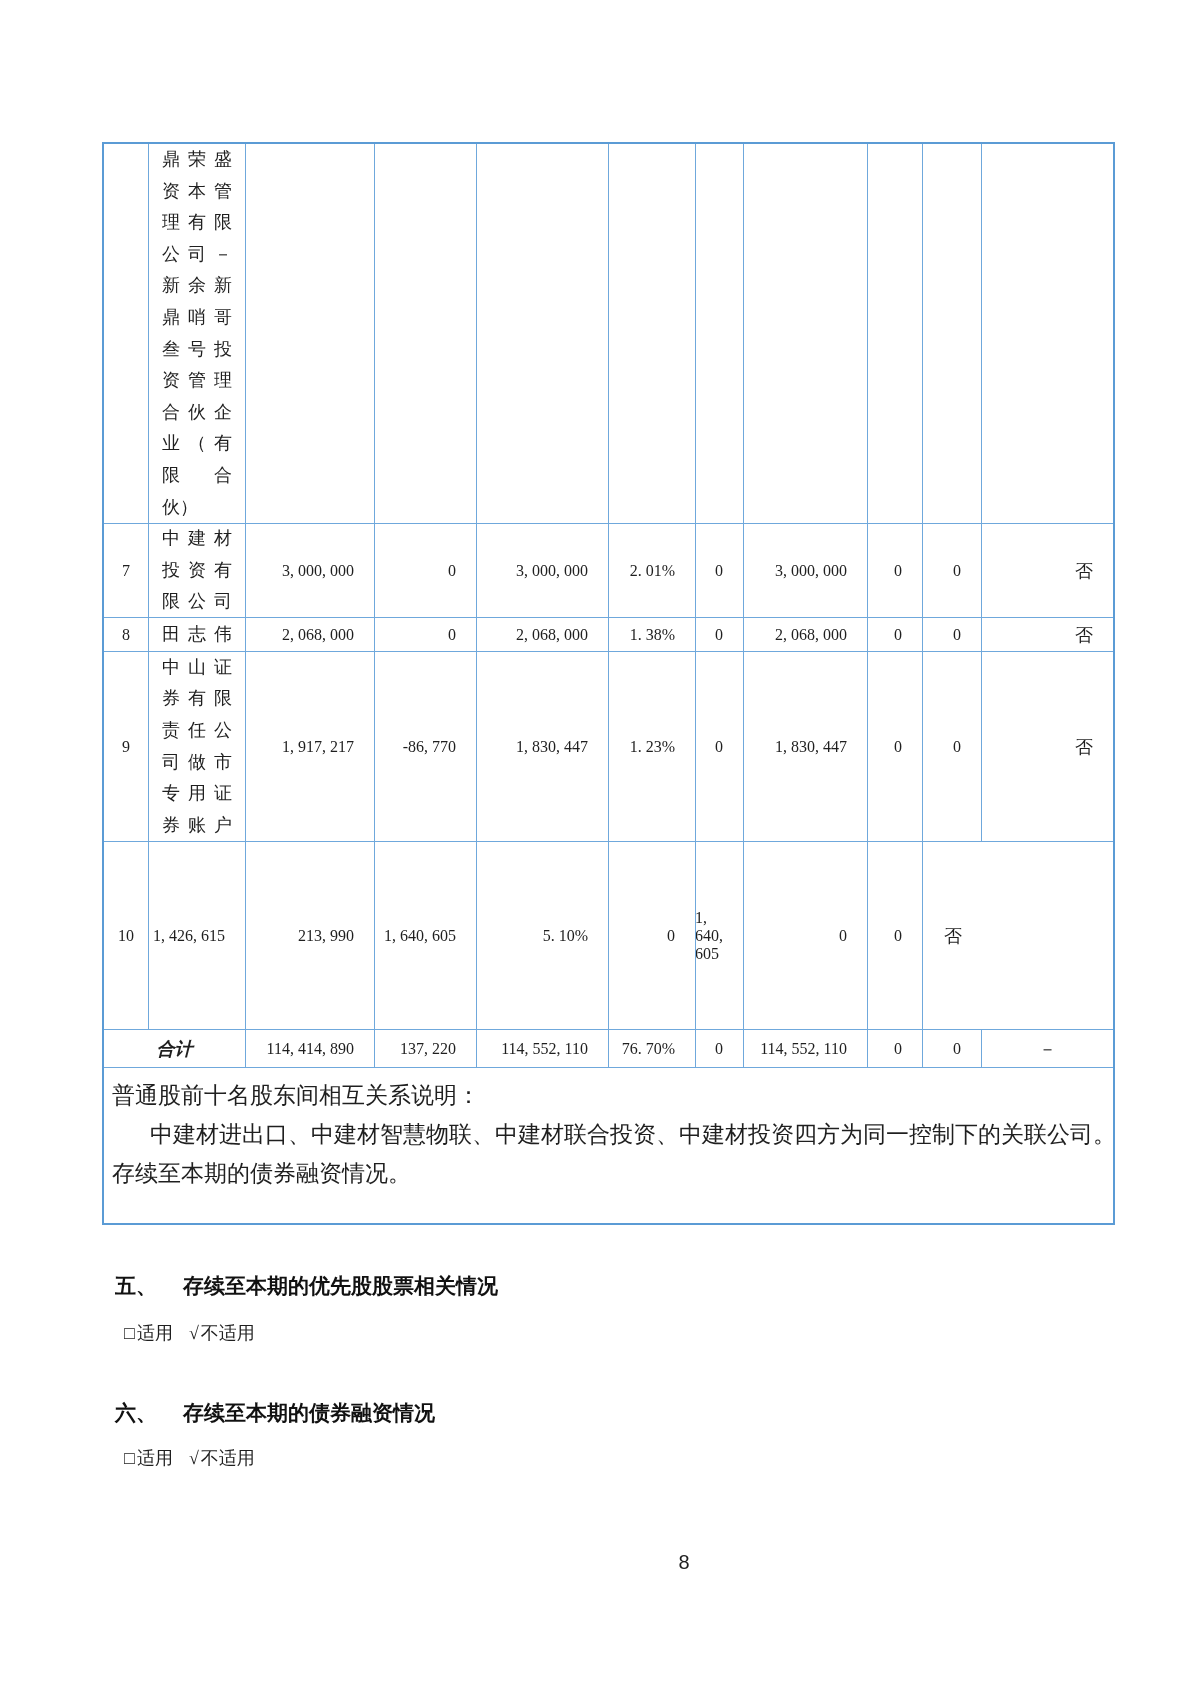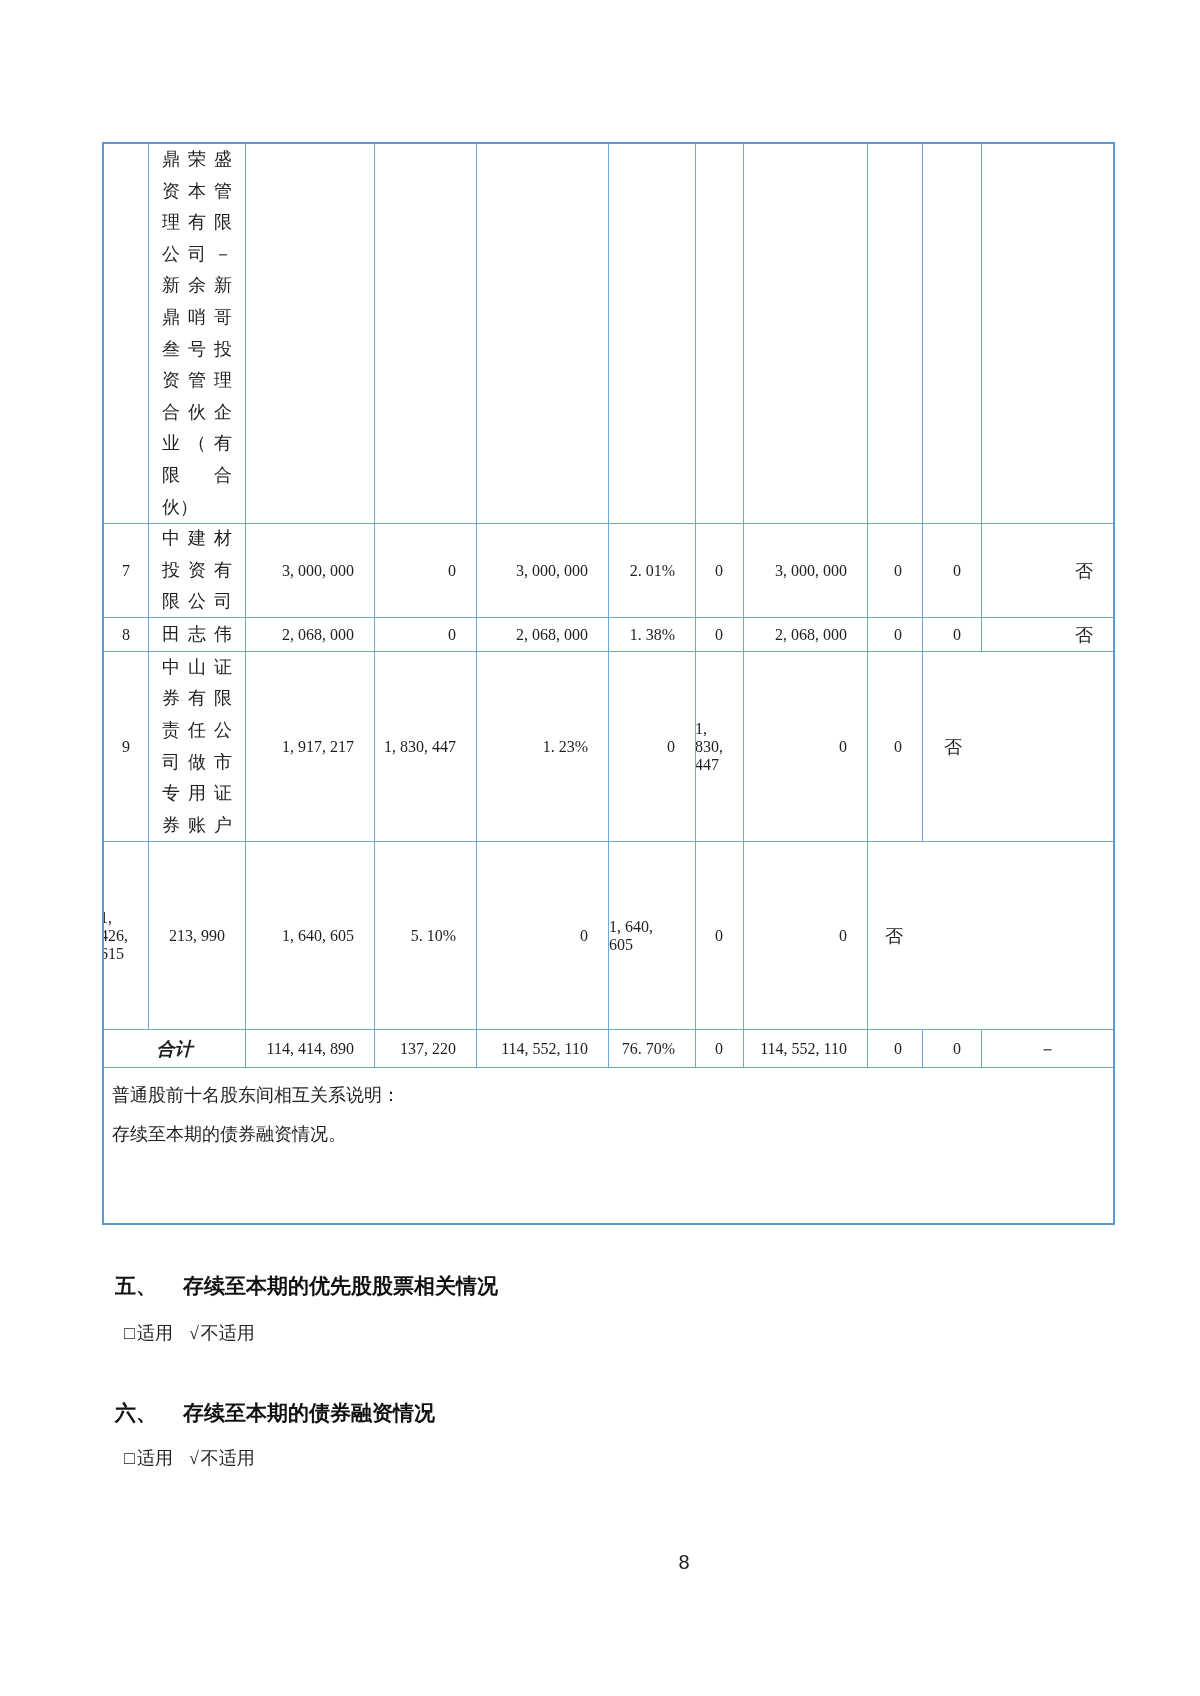--- a/index.html
+++ b/index.html
@@ -59,21 +59,21 @@
     text-align-last:justify;
     text-justify:inter-ideograph;
   }
   .name-text.first{text-align-last:auto;align-self:flex-start;}
   .total-label-cell{
     justify-content:center;
     font-family:"Liberation Sans","DejaVu Sans",sans-serif;
     font-weight:bold;font-size:18px;font-style:italic;
   }
   .note-line{
-    font-size:18px;
+    font-size:23px;
     line-height:39px;
     white-space:nowrap;
   }
   .note-line.indent{padding-left:38px;}
   
   .section-heading{
     position:absolute;left:115px;
     display:flex;
     font-family:"Liberation Sans","DejaVu Sans",sans-serif;
     font-weight:bold;font-size:21px;line-height:30px;
@@ -154,30 +154,32 @@
       <div class="cell num">0</div>
       <div class="cell cn">否</div>
     </div>
 
     <div class="trow r3">
       <div class="cell c0">9</div>
       <div class="cell c1">
           <div class="name-text">中山证券有限责任公司做市专用证券账户</div>
         </div>
       <div class="cell num">1, 917, 217</div>
+      <div class="cell num">-86, 770</div>
       <div class="cell num">1, 830, 447</div>
       <div class="cell num">1. 23%</div>
       <div class="cell num">0</div>
       <div class="cell num">1, 830, 447</div>
       <div class="cell num">0</div>
       <div class="cell num">0</div>
       <div class="cell cn">否</div>
     </div>
 
     <div class="trow r4">
+      <div class="cell c0">10</div>
       <div class="cell num">1, 426, 615</div>
       <div class="cell num">213, 990</div>
       <div class="cell num">1, 640, 605</div>
       <div class="cell num">5. 10%</div>
       <div class="cell num">0</div>
       <div class="cell num">1, 640, 605</div>
       <div class="cell num">0</div>
       <div class="cell num">0</div>
       <div class="cell cn">否</div>
     </div>
@@ -190,20 +192,21 @@
       <div class="cell num">76. 70%</div>
       <div class="cell num">0</div>
       <div class="cell num">114, 552, 110</div>
       <div class="cell num">0</div>
       <div class="cell num">0</div>
       <div class="cell cn dash-cell">－</div>
     </div>
 
     <div class="notes-row">
       <div class="note-line">普通股前十名股东间相互关系说明：</div>
+      <div class="note-line indent">中建材进出口、中建材智慧物联、中建材联合投资、中建材投资四方为同一控制下的关联公司。</div>
       <div class="note-line">存续至本期的债券融资情况。</div>
     </div>
 
   </div>
 
   <div class="section-heading sh5">
     <span class="sec-num">五、</span>
     <span class="sec-title">存续至本期的优先股股票相关情况</span>
   </div>
   <div class="applicable-line ap5">

